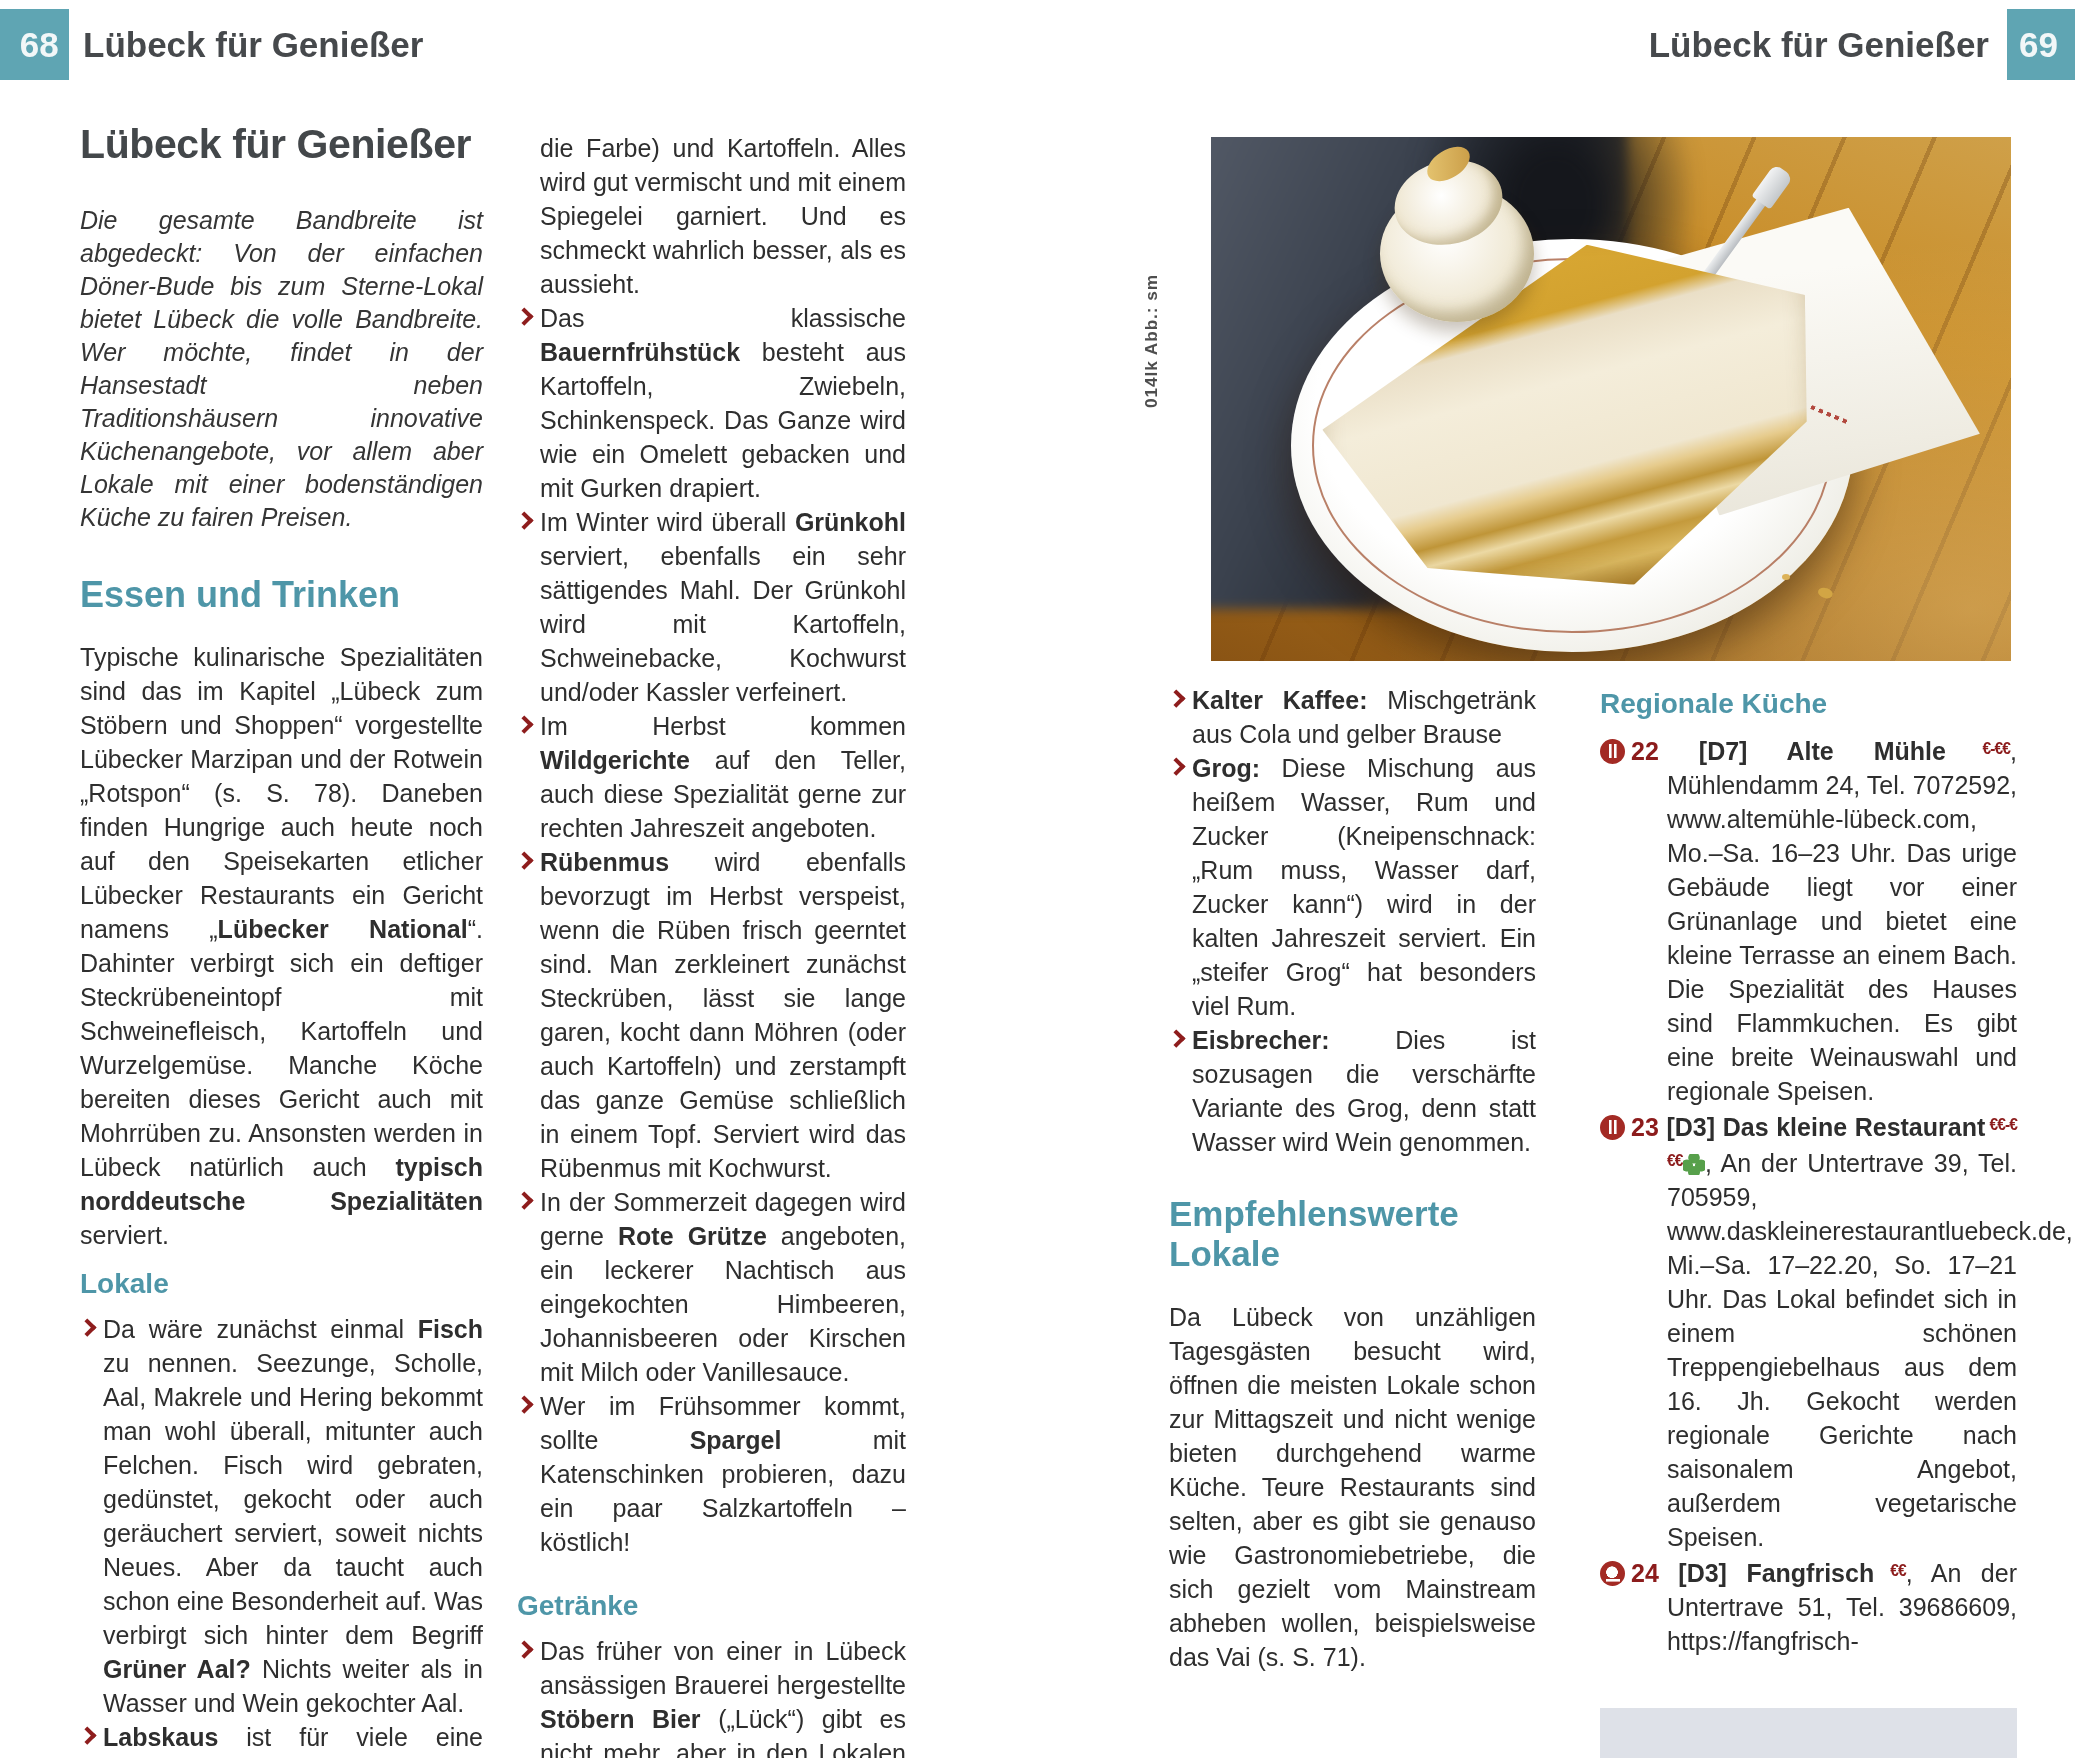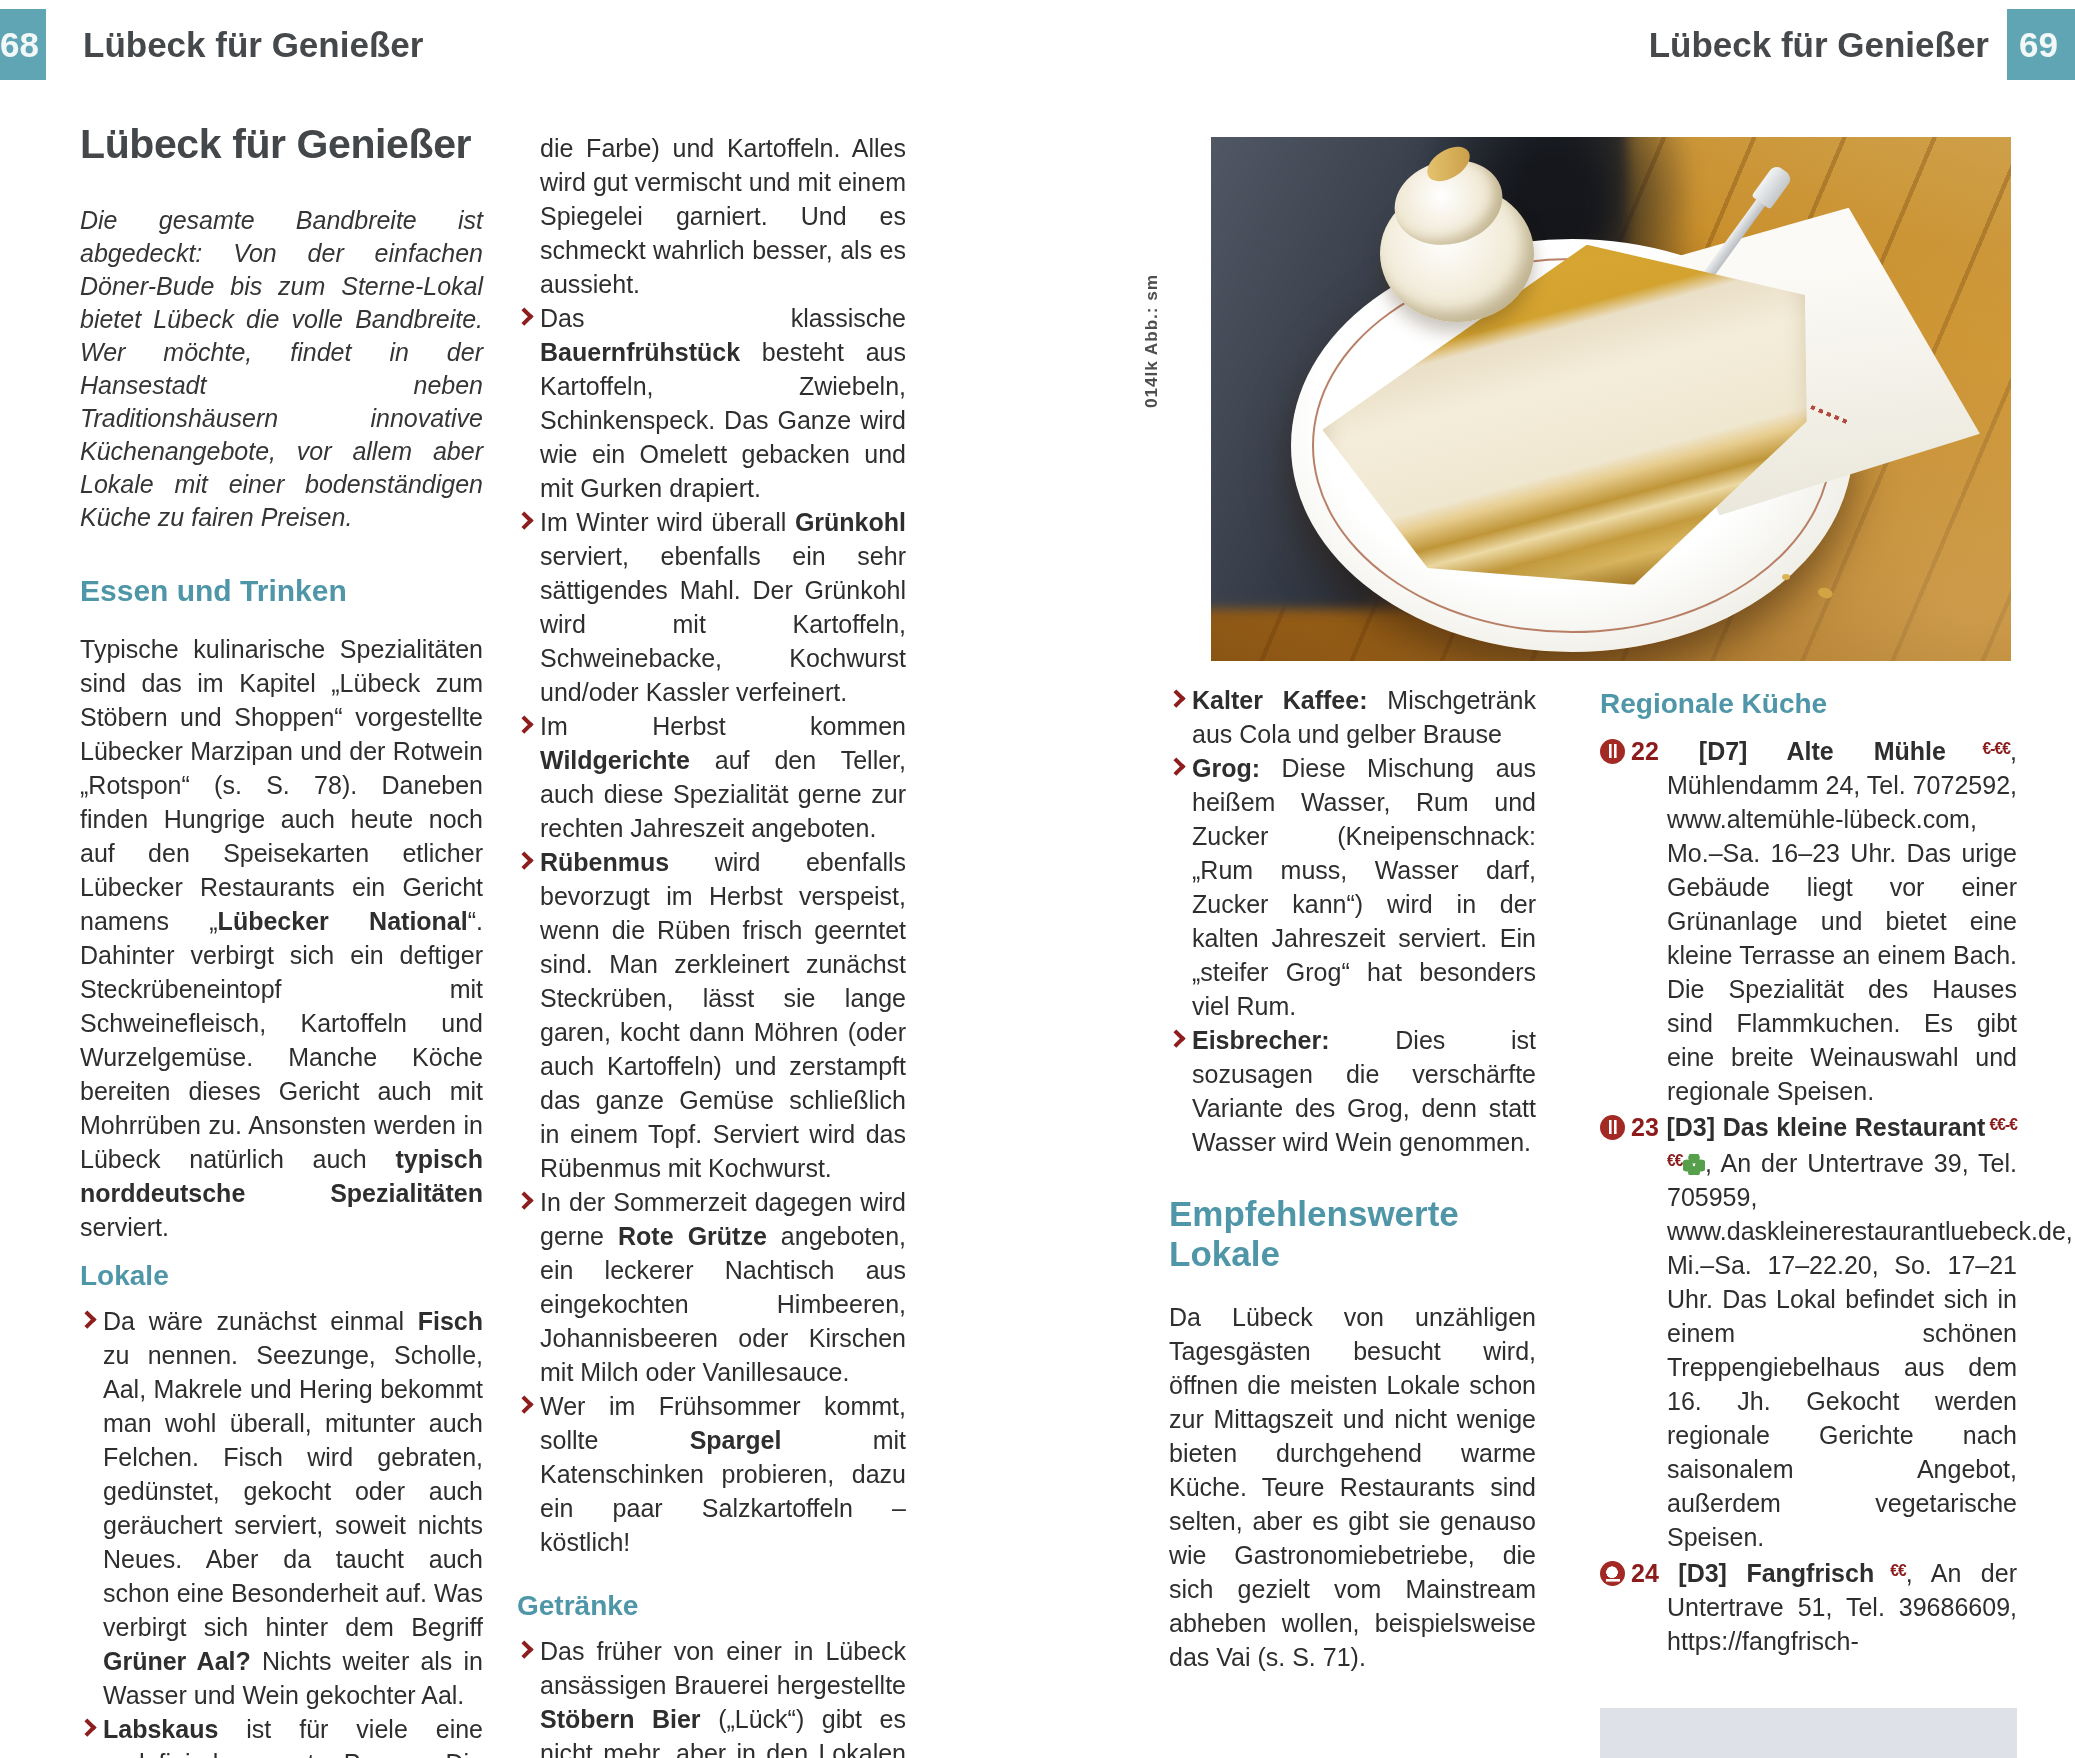--- a/index.html
+++ b/index.html
@@ -3,35 +3,35 @@
 <meta charset="utf-8">
 <style>
   html,body{margin:0;padding:0;}
   body{
     width:2075px;height:1759px;position:relative;overflow:hidden;
     background:#ffffff;color:#2e2e2e;
     font-family:"Liberation Sans",sans-serif;
   }
   
   .pgbox{position:absolute;top:8.6px;height:71px;background:#5fa5b3;}
-  .pgbox.left{left:0;width:46px;}
+  .pgbox.left{left:0;width:69px;}
   .pgbox.right{right:0;width:68px;}
   .pgbox span{display:block;line-height:71px;font-size:35px;font-weight:700;color:#f2f7f8;}
   .pgbox.left span{text-align:right;padding-right:10.4px;}
   .pgbox.right span{text-align:left;padding-left:12px;}
   .hdrtitle{position:absolute;top:8.6px;height:71px;line-height:71px;
     font-size:35px;font-weight:700;color:#46494c;}
   .hdrtitle.left{left:83px;}
   .hdrtitle.right{right:86px;}
 
   
   .col{position:absolute;}
   h1,h2,h3,p{margin:0;}
   h1{font-size:41px;color:#43474a;letter-spacing:-0.4px;margin:0 0 36px;}
-  h2.teal{font-size:30px;color:#4e96a8;margin:5px 0 24px;}
+  h2.teal{font-size:36px;color:#4e96a8;margin:5px 0 24px;}
   h2.teal.big{font-size:35px;margin:35px 0 26px;}
   h3.teal{font-size:28px;color:#4e96a8;font-weight:700;margin:16px 0 12px;}
   .body{font-size:25px;line-height:34px;}
   .just{text-align:justify;hyphens:auto;}
   .intro{font-size:25px;line-height:33px;font-style:italic;color:#353535;
     text-align:justify;margin:0 0 40px;}
   .b{font-weight:700;}
   .sup{font-size:15.6px;font-weight:700;color:#8c1c1c;vertical-align:6px;letter-spacing:-0.9px;}
 
   

